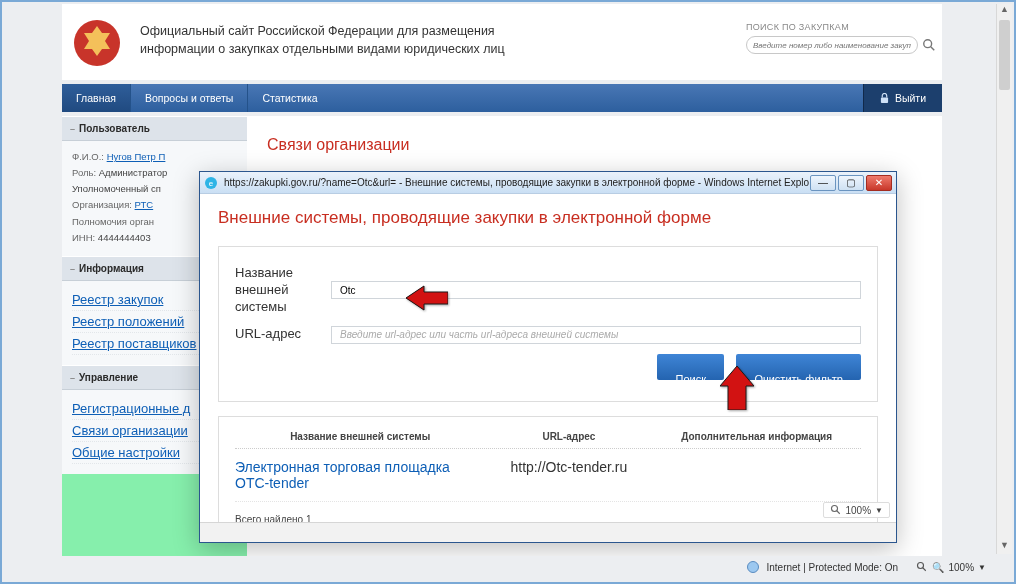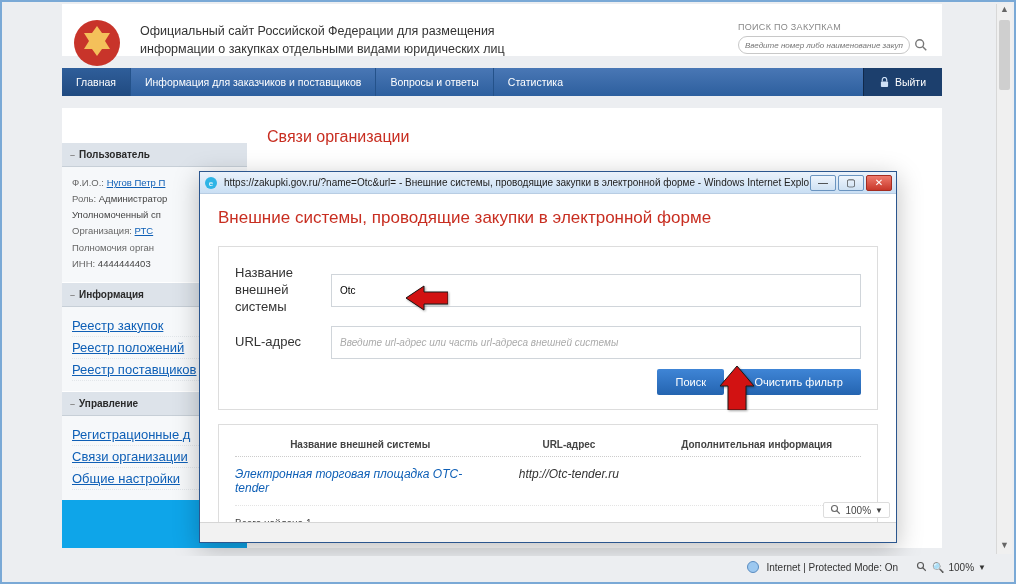--- a/index.html
+++ b/index.html
@@ -5,39 +5,39 @@
   * { box-sizing: border-box; margin: 0; padding: 0; }
   body { font-family: Verdana, Arial, sans-serif; background: #fff; overflow: hidden; }
   .viewport { width: 1016px; height: 584px; position: relative; border: 2px solid #7aa9d6; background: #eceef1; }
   .page-inner { position: absolute; left: 8px; top: 2px; right: 20px; bottom: 28px; background: #eceef1; }
   .scrollbar-v { position: absolute; right: 2px; top: 2px; width: 16px; bottom: 28px; background: #f0f0f0; border-left: 1px solid #d8d8d8; }
   .scrollbar-v .thumb { position: absolute; left: 2px; right: 2px; top: 16px; height: 70px; background: #cfcfcf; border-radius: 2px; }
   .scrollbar-v .arrow-up, .scrollbar-v .arrow-down { position: absolute; left:0; right:0; height: 14px; font-size: 9px; text-align:center; color:#666; }
   .scrollbar-v .arrow-up { top:0; } .scrollbar-v .arrow-down { bottom:0; }
 
   .container { width: 100%; height: 100%; position: relative; }
-  .header-white { width: 880px; margin: 0 auto; background: #fff; height: 52px; position: relative; padding: 18px 18px 8px 18px; }
+  .header-white { width: 880px; margin: 0 auto; background: #fff; height: 76px; position: relative; padding: 18px 18px 8px 18px; }
   .emblem { width: 50px; height: 50px; position: absolute; left: 10px; top: 14px; }
   .emblem svg { width: 100%; height: 100%; }
   .site-title { margin-left: 60px; font-size: 12.5px; color: #333; line-height: 1.45; }
-  .search-block { position: absolute; right: 14px; top: 18px; width: 190px; }
+  .search-block { position: absolute; right: 6px; top: 18px; width: 190px; }
   .search-label { font-size: 9px; color: #888; letter-spacing: 0.3px; margin-bottom: 4px; }
   .search-box { display: flex; align-items: center; }
   .search-box input { flex: 1; border: 1px solid #c8c8c8; border-radius: 9px; height: 18px; font-size: 8px; font-style: italic; padding: 0 6px; color: #aaa; }
   .search-box .mag { width: 14px; height: 14px; margin-left: 4px; color:#888; }
 
-  .nav { width: 880px; margin: 12px auto; height: 28px; background: linear-gradient(#4977b5, #2d5f9e); display: flex; align-items: center; font-size: 10.5px; color: #fff; position: relative; }
+  .nav { width: 880px; margin: 4px auto; height: 28px; background: linear-gradient(#4977b5, #2d5f9e); display: flex; align-items: center; font-size: 10.5px; color: #fff; position: relative; }
   .nav .tab { padding: 0 14px; height: 100%; display:flex; align-items:center; cursor: pointer; }
   .nav .tab.active { background: linear-gradient(#2f5e9a, #204a80); }
   .nav .tab.sep { border-left: 1px solid #24528a; }
   .nav .login { margin-left: auto; background: #1c3f6d; border-left: 1px solid #11294a; padding: 0 16px; height:100%; display:flex; align-items:center; gap: 6px; }
   .nav .login .lock { width: 9px; height: 11px; }
 
   .main { width: 880px; margin: 0 auto; background: #fff; display: flex; min-height: 440px; }
-  .sidebar { width: 185px; background: #0ea5e9; border-right: 0; font-size: 10px; color: #333; margin-top: 34px; }
+  .sidebar { width: 185px; background: #86efac; border-right: 0; font-size: 10px; color: #333; }
   .side-sec-head { background: #dde3ea; padding: 6px 8px; font-weight: bold; color: #2a2a2a; border-top: 1px solid #fff; border-bottom: 1px solid #c7cfd7; font-size: 10px; }
   .side-sec-head .toggle { color: #888; margin-right: 4px; font-size: 9px; }
   .side-body { padding: 8px 8px 10px 10px; background: #f6f8fa; font-size: 9.5px; color: #444; line-height: 1.7; }
   .side-body .label { color: #666; }
   .side-body a { color: #0e5fb6; text-decoration: underline; }
   .side-links { padding: 8px 10px 10px 10px; background: #f6f8fa; }
   .side-links a { display:block; color:#0e5fb6; text-decoration: underline; font-size: 13px; padding: 3px 0; border-bottom: 1px dotted #e2e6ea; }
 
   .content { flex: 1; padding: 20px 20px; }
   .content h2 { color: #c82e21; font-size: 16px; font-weight: normal; }
@@ -52,33 +52,33 @@
   .ie-btn.close { background: linear-gradient(#ef7a6c,#c8372a); border-color:#a32c20; color:#fff; }
 
   .ie-body { position: absolute; left:0; right:0; top:22px; bottom:20px; overflow:hidden; padding: 14px 18px 0 18px; }
   .ie-status { position:absolute; left:0; right:0; bottom:0; height:20px; background:#f2f2f2; border-top:1px solid #d6d6d6; font-size:9px; display:flex; align-items:center; color:#555; padding: 0 6px; }
   .ie-status .right { margin-left:auto; display:flex; align-items:center; gap:6px; }
 
   .modal-title { color:#c82e21; font-size: 17px; font-weight: normal; margin-bottom: 18px; }
   .filter-box { border: 1px solid #ddd; padding: 18px 16px 14px 16px; position: relative; margin-bottom: 14px; }
   .form-row { display:flex; align-items:center; margin-bottom: 10px; }
   .form-row .lbl { width: 96px; font-size: 13px; color:#333; line-height:1.3; }
-  .form-row input { flex:1; border: 1px solid #d0d5da; height: 33px; font-size: 10px; padding: 0 8px; }
+  .form-row input { flex:1; border: 1px solid #d0d5da; height: 18px; font-size: 10px; padding: 0 8px; }
   .form-row input::placeholder { color:#aaa; font-style: italic; }
   .btn-row { text-align:right; margin-top: 8px; }
-  .btn { display:inline-block; height: 26px; line-height:26px; padding: 0 18px; font-size: 11px; color:#fff; border: none; border-radius: 2px; cursor:pointer; margin-left: 8px; }
+  .btn { display:inline-block; height: 26px; line-height:26px; padding: 12px 18px; font-size: 11px; color:#fff; border: none; border-radius: 2px; cursor:pointer; margin-left: 8px; }
   .btn-primary { background: linear-gradient(#3f85d6,#2464b0); }
   .btn-secondary { background: linear-gradient(#3f85d6,#2464b0); }
 
   .results-box { border:1px solid #ddd; padding: 14px 16px; }
   .results-head { display:flex; border-bottom: 1px dotted #ccc; padding-bottom: 6px; font-size: 10px; color:#444; font-weight:bold; }
   .results-head > div:nth-child(1){ flex: 1.2; text-align:center; }
   .results-head > div:nth-child(2){ flex: 0.8; text-align:center; }
   .results-head > div:nth-child(3){ flex: 1; text-align:center; }
-  .results-row { display:flex; padding: 10px 0; font-size: 12px; border-bottom:1px dotted #e4e4e4;font-style:italic; }
+  .results-row { display:flex; padding: 10px 0; font-size: 14px; border-bottom:1px dotted #e4e4e4; }
   .results-row > div:nth-child(1){ flex:1.2; color:#0e5fb6; text-decoration:none; }
   .results-row > div:nth-child(2){ flex:0.8; text-align:center; color:#333; }
   .results-row > div:nth-child(3){ flex:1; text-align:center; }
   .results-count { font-size: 10px; color:#444; padding: 12px 0 2px; }
 
   .zoom-corner { position:absolute; right: 6px; bottom: 24px; font-size: 10px; color:#444; display:flex; align-items:center; gap:4px; background: #fff; border:1px solid #ddd; padding: 1px 6px; border-radius:2px; }
 
   
   .arrow-red { position:absolute; pointer-events:none; }
   .arrow-red svg { filter: drop-shadow(1px 1px 1px rgba(0,0,0,.35)); }
@@ -115,21 +115,20 @@
                   <circle cx="6.5" cy="6.5" r="4.5"></circle>
                   <line x1="10" y1="10" x2="14" y2="14"></line>
                 </svg>
             </span>
           </div>
         </div>
       </div>
 
       <div class="nav">
         <div class="tab active">Главная</div>
-        <div class="tab sep">Информация для заказчиков и поставщиков</div>
         <div class="tab sep">Вопросы и ответы</div>
         <div class="tab sep">Статистика</div>
         <div class="login">
           <span class="lock">
             <svg viewBox="0 0 10 12" fill="#cfe1f7">
                 <rect x="1" y="5" width="8" height="6" rx="1"></rect>
                 <path d="M2.5 5 V3 a2.5 2.5 0 1 1 5 0 V5" fill="none" stroke="#cfe1f7" stroke-width="1.3"></path>
               </svg>
           </span>
           <span>Выйти</span>

